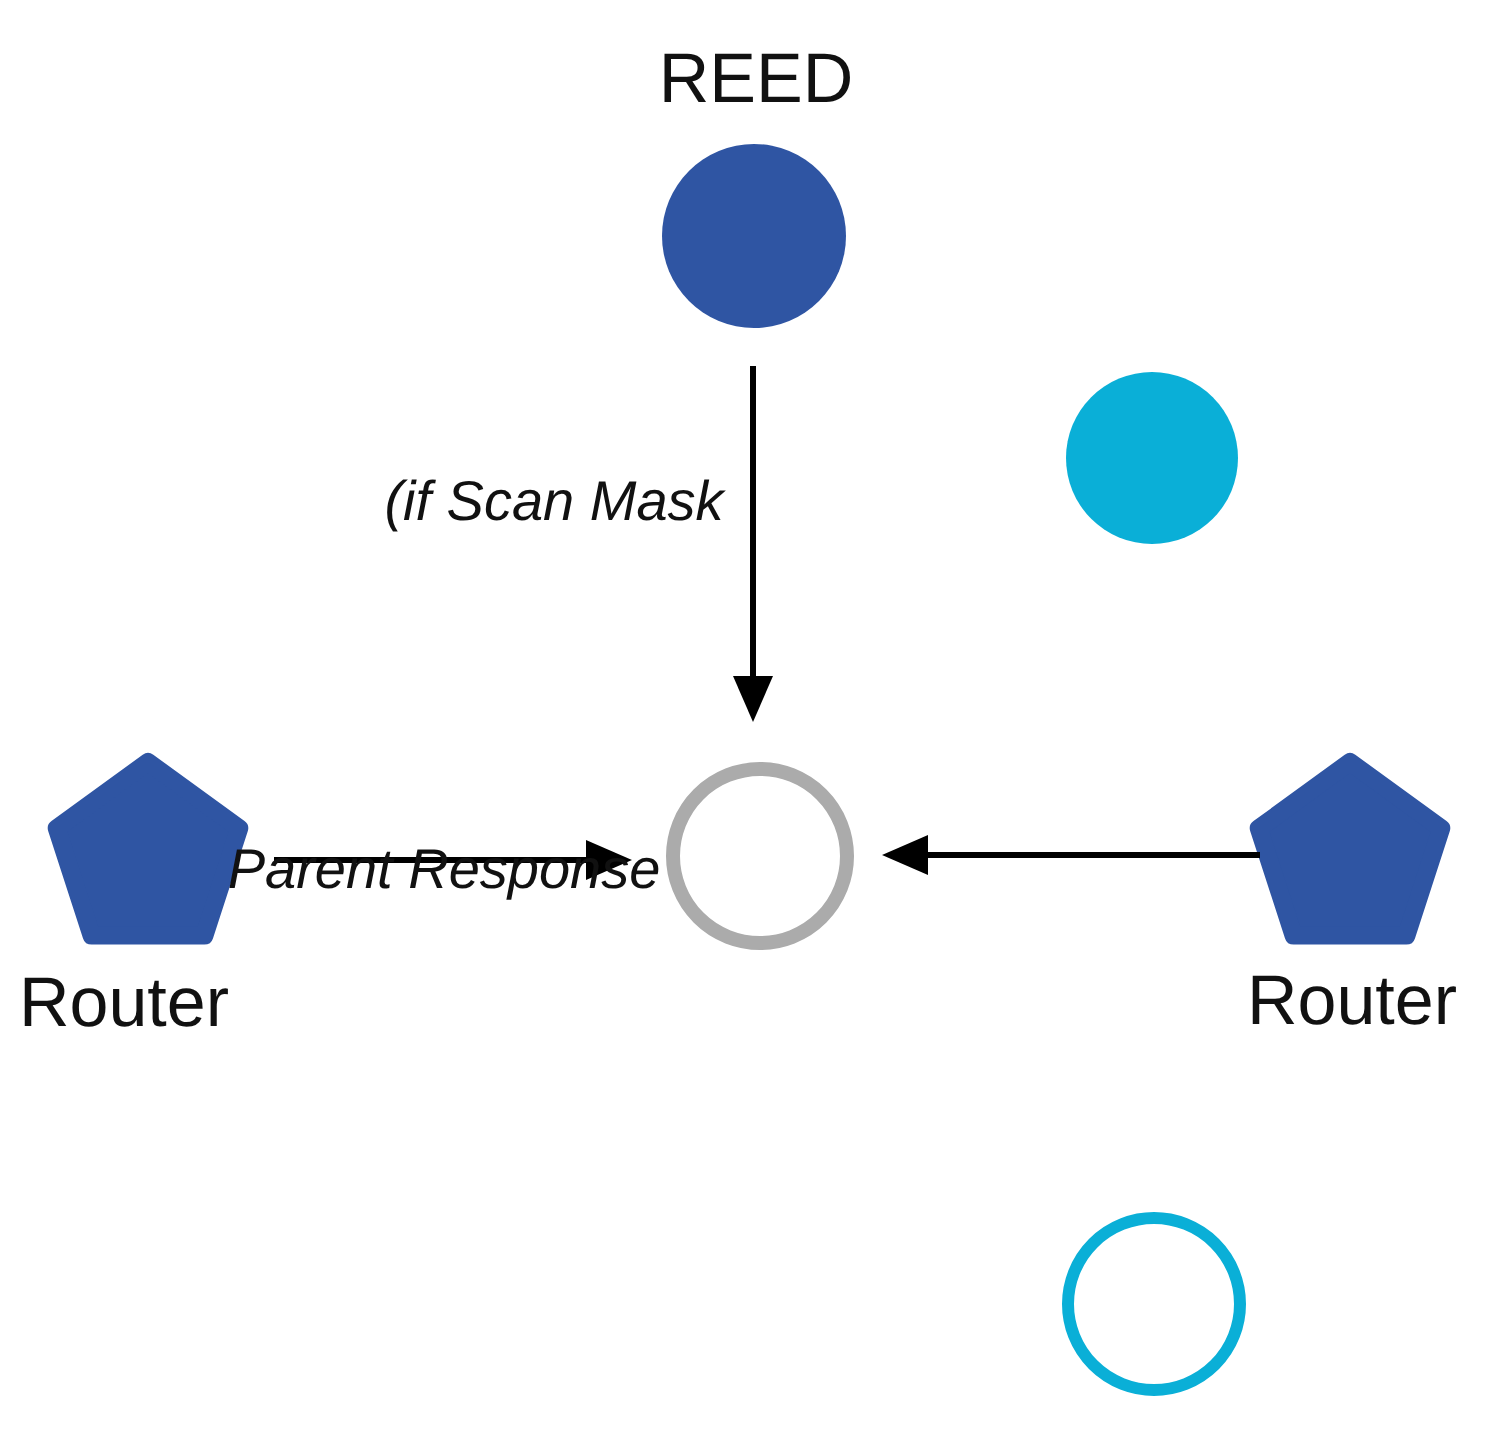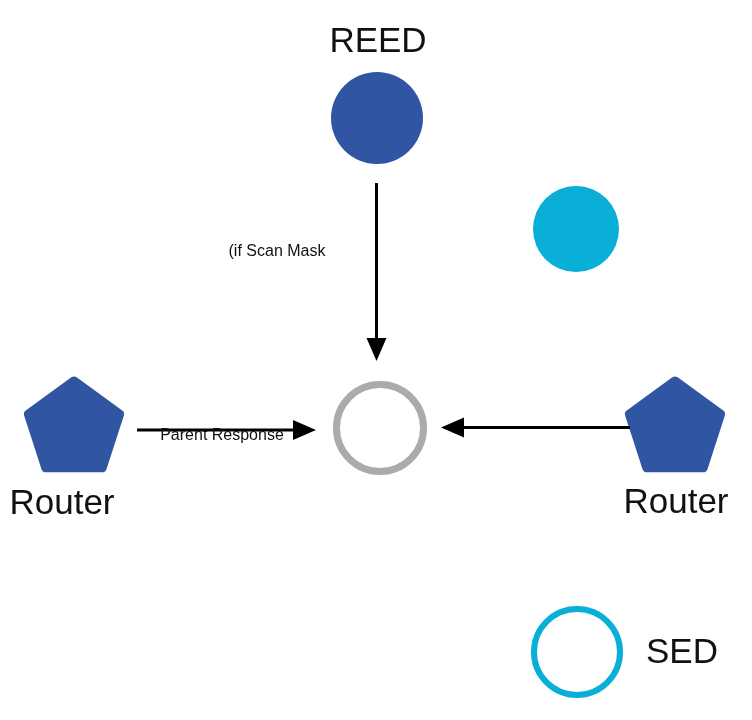--- a/index.html
+++ b/index.html
@@ -23,21 +23,22 @@
   .label {
     position: absolute;
     transform: translate(-50%, -50%);
     white-space: nowrap;
     font-size: 35px;
     font-weight: 400;
     line-height: 1.1;
     color: #111111;
   }
   .label.small-label {
-    font-size: 16px;
+    font-size: 28px;
+    font-style: italic;
     text-align: center;
     line-height: 28px;
   }
   .label .line { display: block; }
 </style>
 </head>
 <body>
 
 <div class="canvas">
 
@@ -65,21 +66,20 @@
     <polygon points="464,417.5 464,437.5 441,427.5" fill="#000000"></polygon>
   </svg>
 
   <div class="label" style="left:378px; top:40px;">REED</div>
 
 
   <div class="label" style="left:62px; top:502px;">Router</div>
 
   <div class="label" style="left:676px; top:501px;">Router</div>
 
-  <div class="label" style="left:682px; top:651px;">SED</div>
 
   <div class="label small-label" style="left:277px; top:251px;">
     <span class="line">(if Scan Mask</span>
   </div>
 
   <div class="label small-label" style="left:222px; top:400px;margin-top:35px;">Parent Response</div>
 
 </div>
 
 </body></html>

